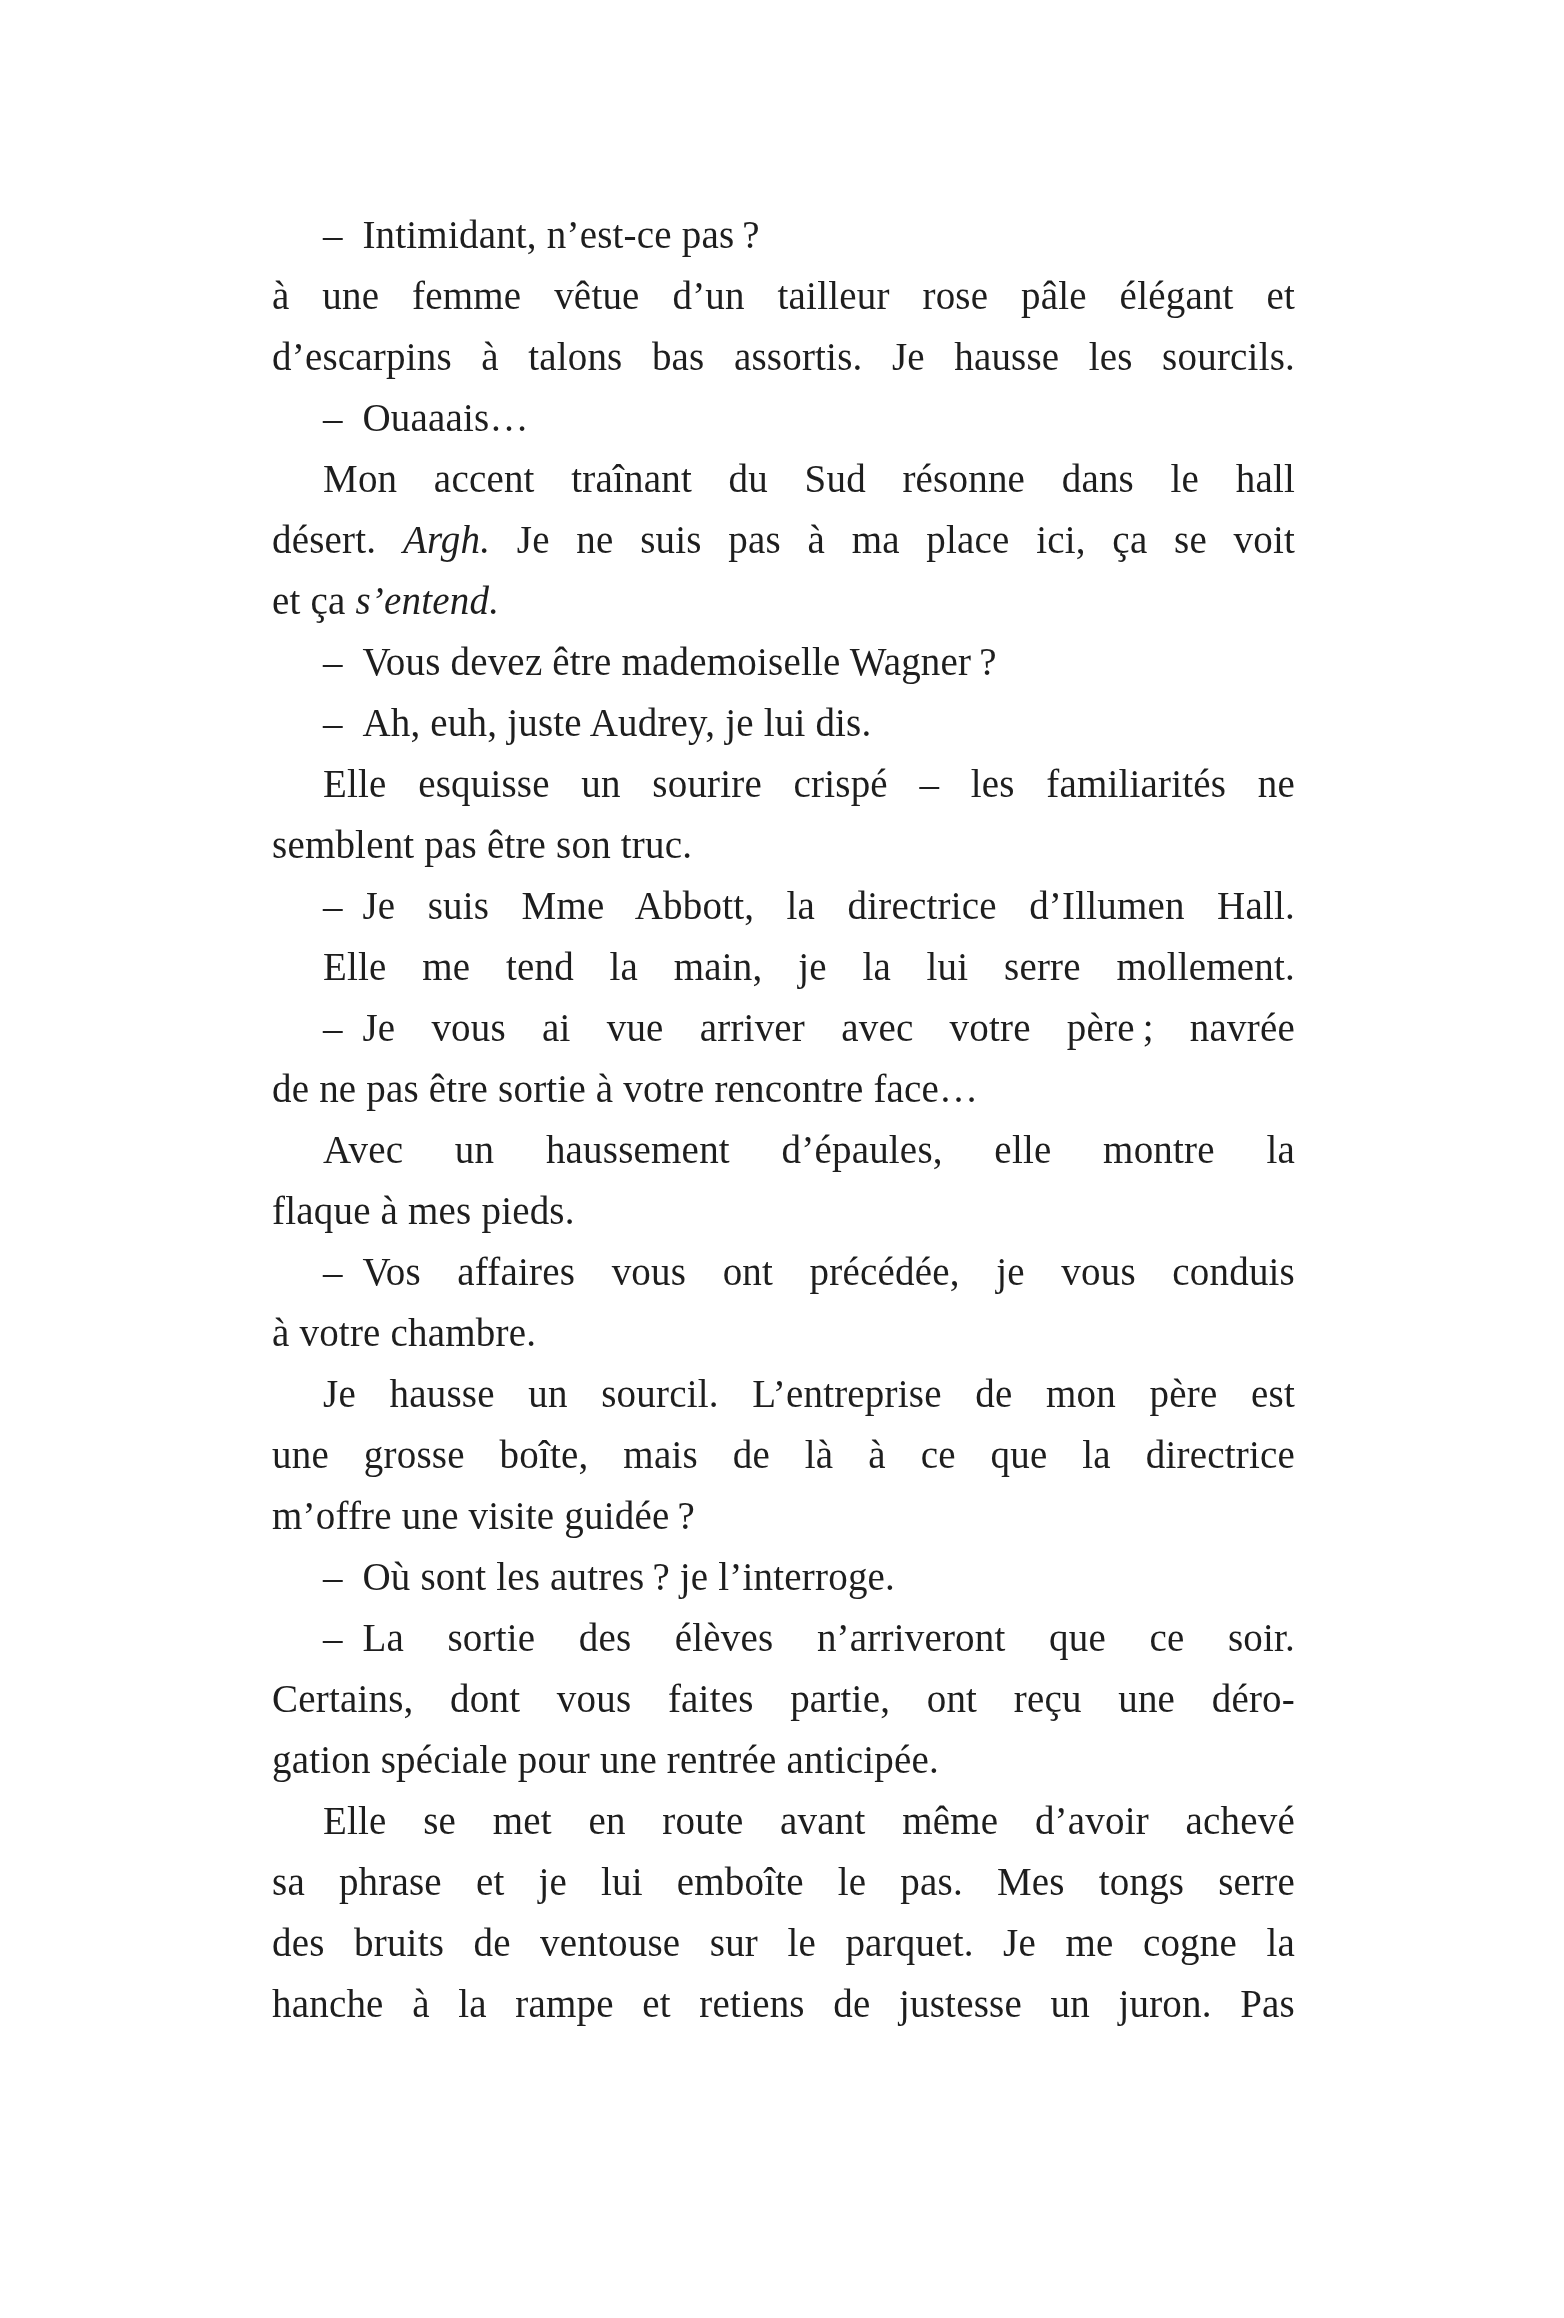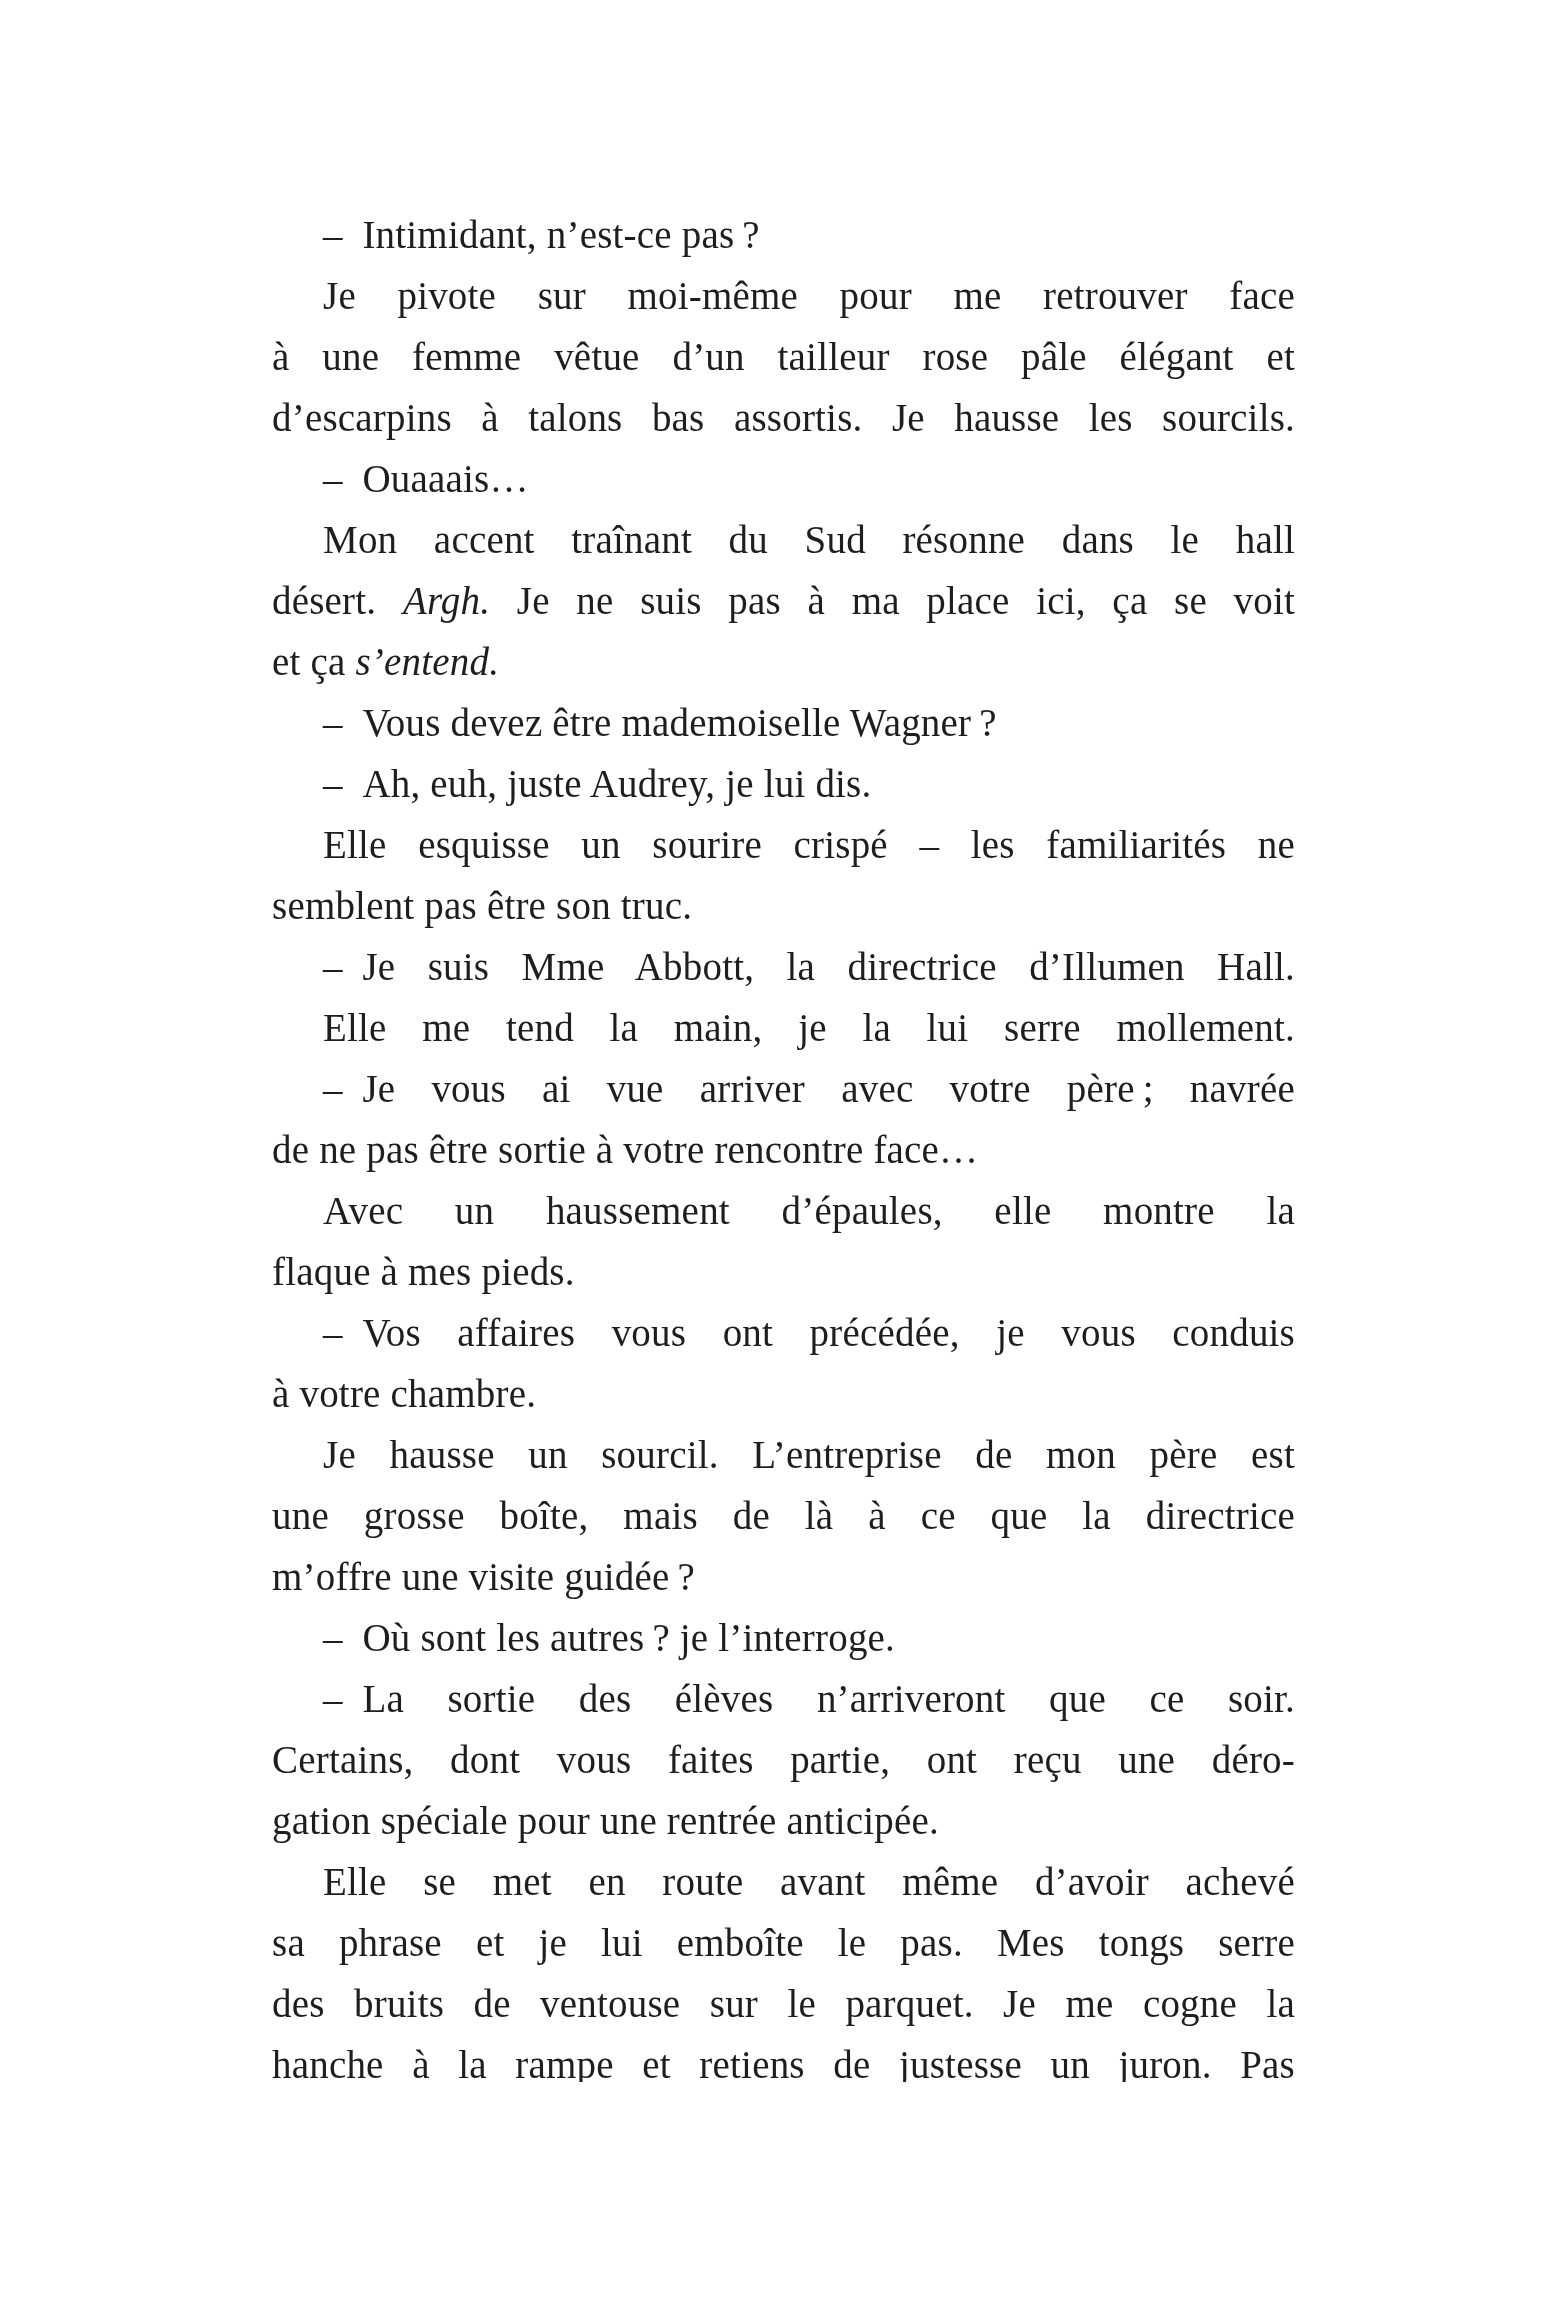--- a/index.html
+++ b/index.html
@@ -51,21 +51,20 @@
     line-height: 1.15;
     color: #242424;
   }
 </style>
 </head>
 <body>
 
 <div class="page">
   <main class="text-block">
       <div class="line indent"><span>– Intimidant, n’est-ce pas ?</span></div>
-      <div class="line indent justify"><span>Je pivote sur moi-même pour me retrouver face</span></div>
       <div class="line justify"><span>à une femme vêtue d’un tailleur rose pâle élégant et</span></div>
       <div class="line justify"><span>d’escarpins à talons bas assortis. Je hausse les sourcils.</span></div>
       <div class="line indent"><span>– Ouaaais…</span></div>
       <div class="line indent justify"><span>Mon accent traînant du Sud résonne dans le hall</span></div>
       <div class="line justify"><span>désert. </span><span class="italic">Argh.</span><span> Je ne suis pas à ma place ici, ça se voit</span></div>
       <div class="line"><span>et ça </span><span class="italic">s’entend.</span></div>
       <div class="line indent"><span>– Vous devez être mademoiselle Wagner ?</span></div>
       <div class="line indent"><span>– Ah, euh, juste Audrey, je lui dis.</span></div>
       <div class="line indent justify"><span>Elle esquisse un sourire crispé – les familiarités ne</span></div>
       <div class="line"><span>semblent pas être son truc.</span></div>

